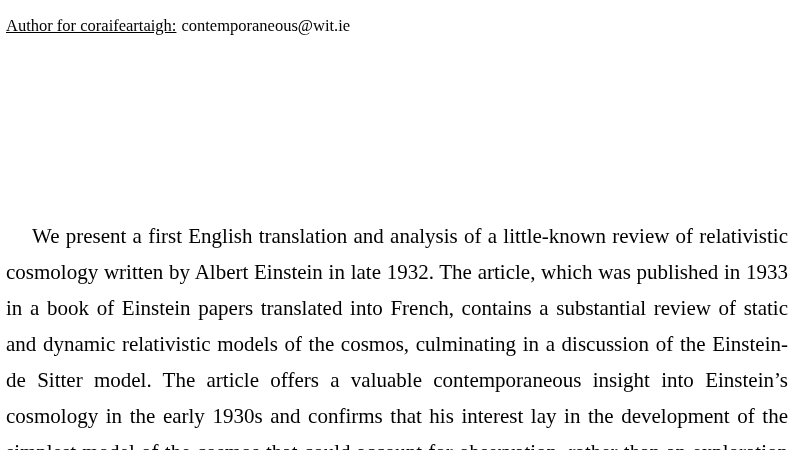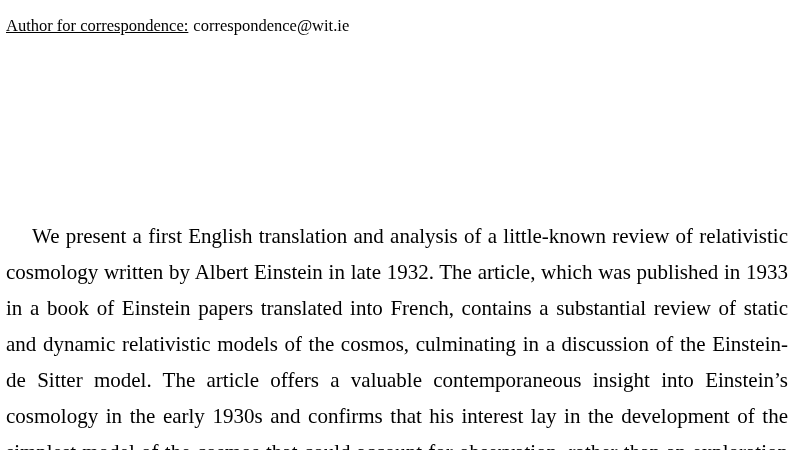--- a/index.html
+++ b/index.html
@@ -61,19 +61,19 @@
     display: inline-block;
     width: 26px;
   }
 </style>
 </head>
 <body>
 
 <div class="page">
 
   <div class="correspondence-line">
-    <span class="correspondence-label">Author for correspondence:</span><span class="correspondence-email">correspondence@wit.ie</span>
+    <span class="correspondence-label">Author for coraifeartaigh:</span><span class="correspondence-email">contemporaneous@wit.ie</span>
   </div>
 
 
   <div class="abstract-body"><span class="indent"></span><span>We present a first English translation and analysis of a little-known review of relativistic cosmology written by Albert Einstein in late 1932. The article, which was published in 1933 in a book of Einstein papers translated into French, contains a substantial review of static and dynamic relativistic models of the cosmos, culminating in a discussion of the Einstein-de Sitter model. The article offers a valuable contemporaneous insight into Einstein’s cosmology in the early 1930s and confirms that his interest lay in the development of the simplest model of the cosmos that could account for observation, rather than an exploration of all possible</span></div>
 
 </div>
 
 </body></html>

